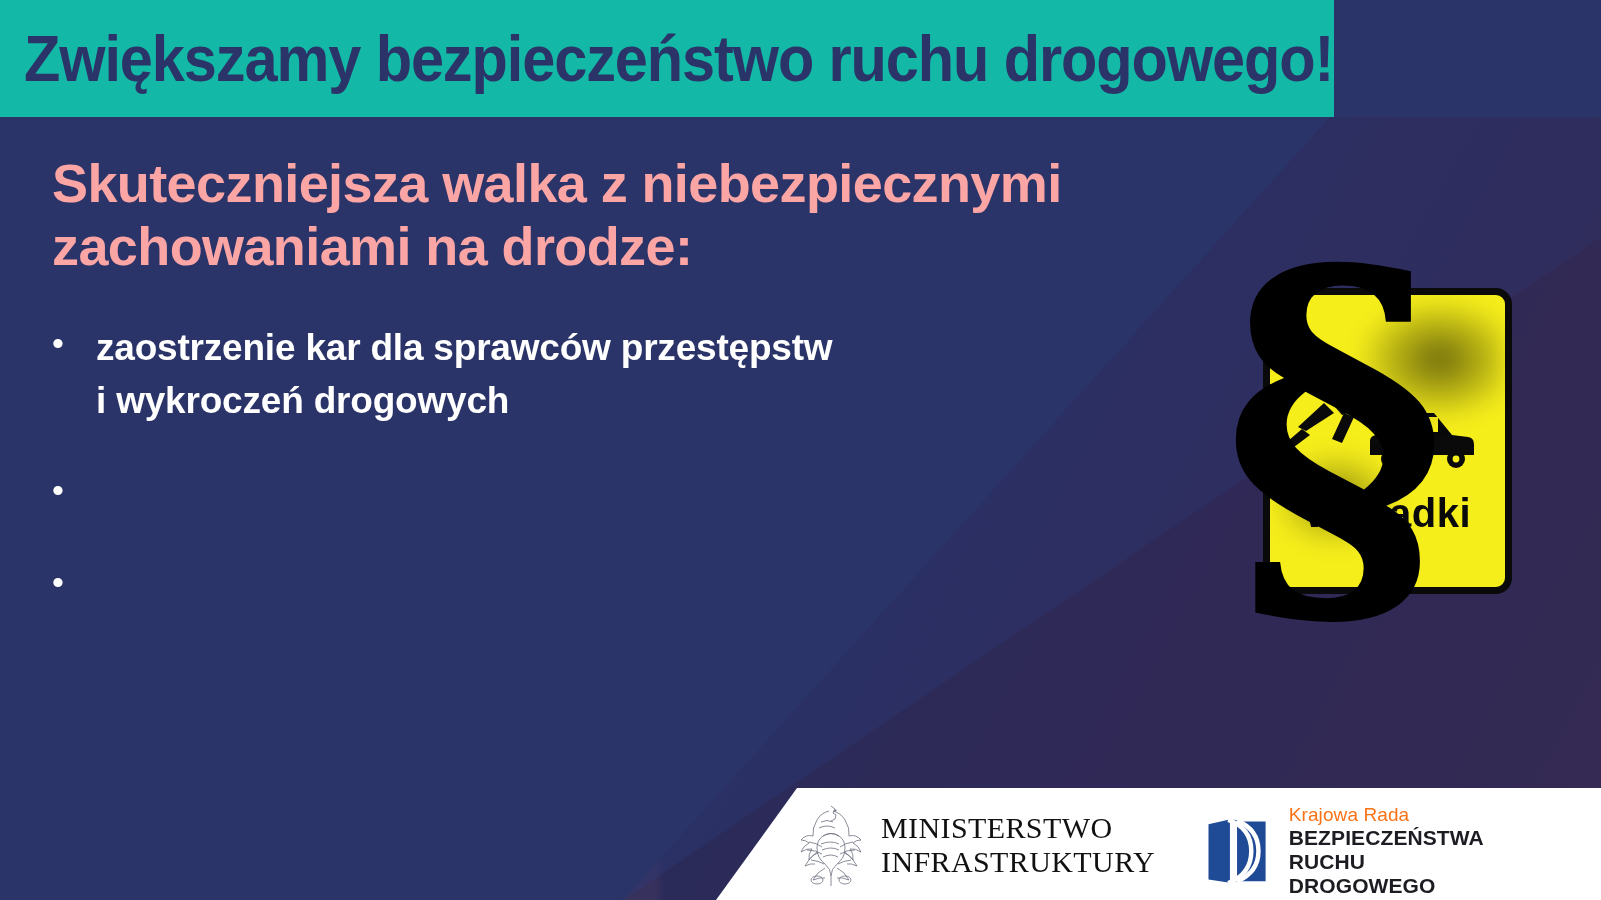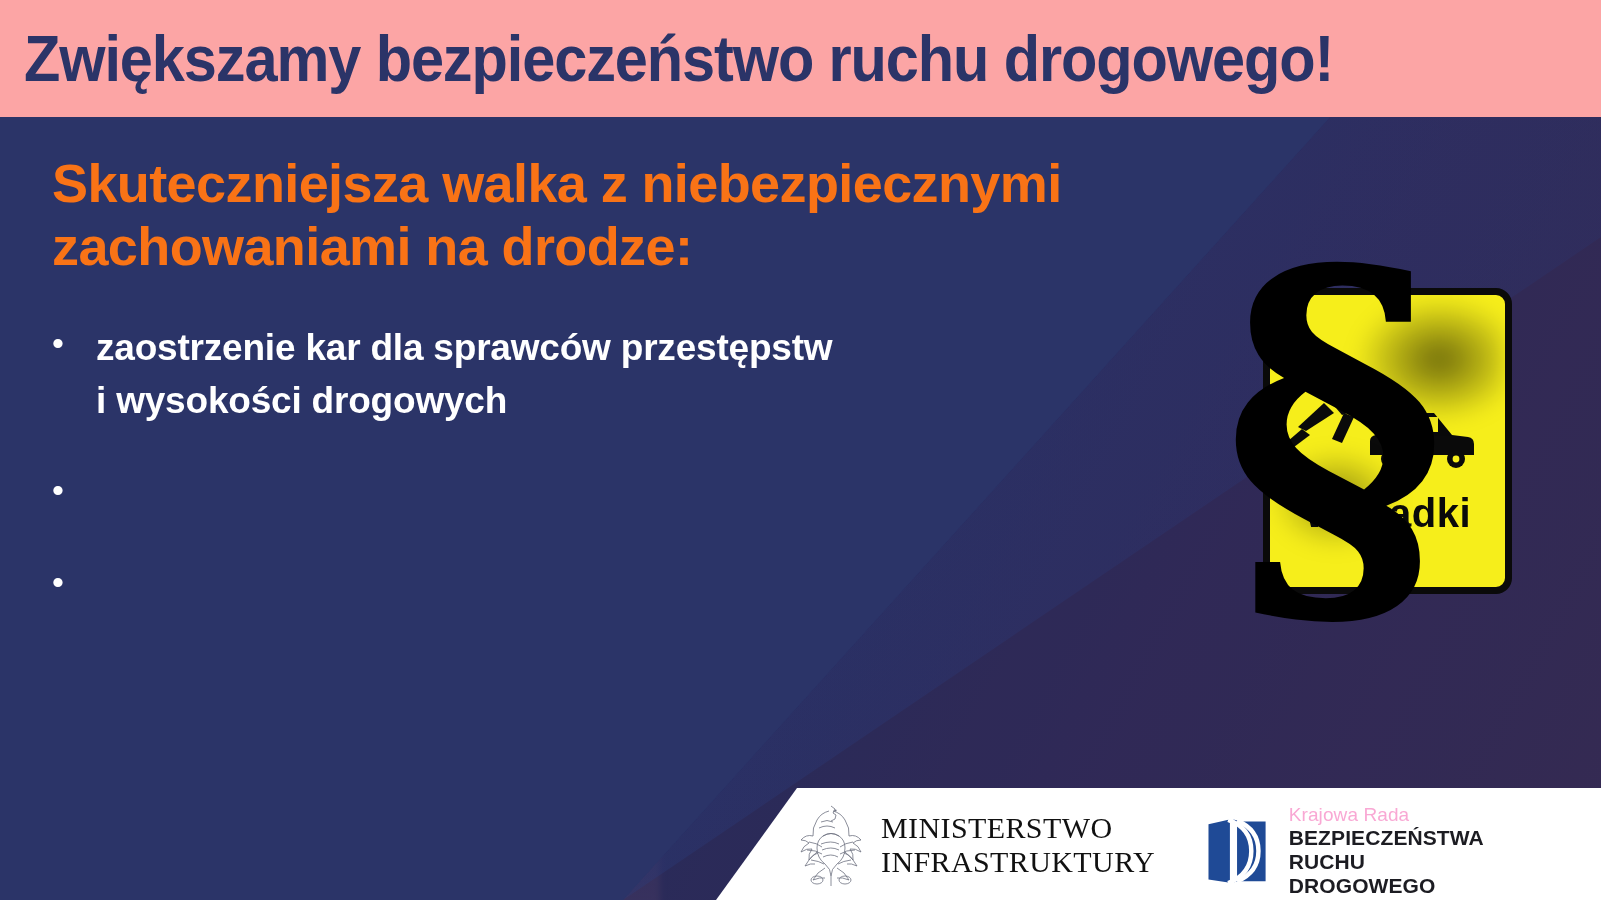--- a/index.html
+++ b/index.html
@@ -1,21 +1,21 @@
 <!DOCTYPE html>
 <html><head>
 <meta charset="utf-8">
 <style>
   html,body{margin:0;padding:0;}
   body{width:1601px;height:900px;overflow:hidden;background:#fff;
        font-family:"Liberation Sans",sans-serif;}
   #stage{position:relative;width:1601px;height:900px;overflow:hidden;background:#2b3468;}
 
   
-  .topband{position:absolute;left:0;top:0;width:1601px;height:117px;background:#fca5a5;z-index:40;}
+  .topband{position:absolute;left:0;top:0;width:1334px;height:117px;background:#14b8a6;z-index:40;}
   .title{position:absolute;left:24px;top:14px;width:1560px;height:92px;
          display:flex;align-items:center;
          font-weight:700;font-size:64px;line-height:1.02;
          letter-spacing:-1.2px;color:#2b3468;
          transform:scaleX(.93);transform-origin:left center;white-space:nowrap;}
 
   
   .photo-wrap{position:absolute;left:0;top:117px;width:1601px;height:783px;z-index:5;
               clip-path:polygon(1330px 0px, 1601px 0px, 1601px 783px, 623px 783px);}
   .photo{position:absolute;inset:0;overflow:hidden;background:#2a2c4e;}
@@ -74,38 +74,38 @@
   .para{position:absolute;left:0px;top:0px;width:260px;height:370px;z-index:16;
         color:#000;font-family:"DejaVu Serif",serif;font-weight:700;font-size:430px;
         line-height:360px;text-align:center;user-select:none;}
 
   
   .panel{position:absolute;left:0;top:117px;width:1601px;height:783px;z-index:20;
          clip-path:polygon(0 0, 1330px 0, 623px 783px, 0 783px);
          background:#2b3468;}
   .content{position:absolute;left:0;top:117px;width:1601px;height:783px;z-index:24;}
   .heading{position:absolute;left:52px;top:35px;width:1230px;
-           color:#f97316;font-weight:700;font-size:54px;line-height:1.17;letter-spacing:-.6px;}
+           color:#fca5a5;font-weight:700;font-size:54px;line-height:1.17;letter-spacing:-.6px;}
   .bullets{position:absolute;left:52px;top:205px;width:1080px;}
   .bullet{display:flex;align-items:flex-start;margin-bottom:42px;}
   .dot{flex:0 0 auto;color:#fff;font-size:34px;line-height:42px;width:44px;text-align:left;}
   .btext{color:#fff;font-weight:700;font-size:37px;line-height:1.42;letter-spacing:-.2px;white-space:pre-line;}
 
   
   .footer{position:absolute;left:0;bottom:0;width:1601px;height:112px;z-index:30;
           background:#fff;clip-path:polygon(797px 0, 1601px 0, 1601px 112px, 716px 112px);}
   .logos{position:absolute;left:0;bottom:0;width:1478px;height:112px;z-index:34;
          display:flex;align-items:center;}
   .logo-mi{position:absolute;left:795px;top:14px;display:flex;align-items:center;gap:14px;}
   .eagle{width:72px;height:86px;}
   .mi-text{font-family:"Liberation Serif",serif;font-size:30px;line-height:1.12;color:#111;letter-spacing:.4px;}
   .logo-kr{position:absolute;left:1196px;top:16px;display:flex;align-items:center;gap:16px;}
   .kr-mark{width:86px;height:80px;}
   .kr-text{line-height:1.14;}
-  .kr-l1{font-size:19px;color:#f9a8d4;letter-spacing:.1px;}
+  .kr-l1{font-size:19px;color:#f97316;letter-spacing:.1px;}
   .kr-l2,.kr-l3{font-size:21px;font-weight:700;color:#1c1c22;letter-spacing:.1px;}
 </style>
 </head>
 <body>
 
 <div id="stage">
 
   <div class="photo-wrap">
     <div class="photo">
       <div class="ph-building"></div>
@@ -160,21 +160,21 @@
   </div>
 
   <div class="panel"></div>
 
   <div class="content">
     <div class="heading">Skuteczniejsza walka z niebezpiecznymi zachowaniami na drodze:</div>
     <div class="bullets">
       <div class="bullet">
         <span class="dot">•</span>
         <span class="btext">zaostrzenie kar dla sprawców przestępstw
-i wysokości drogowych</span>
+i wykroczeń drogowych</span>
       </div>
       <div class="bullet" style="margin-top:10px;margin-bottom:50px;">
         <span class="dot">•</span>
       </div>
       <div class="bullet">
         <span class="dot">•</span>
       </div>
     </div>
   </div>
 

